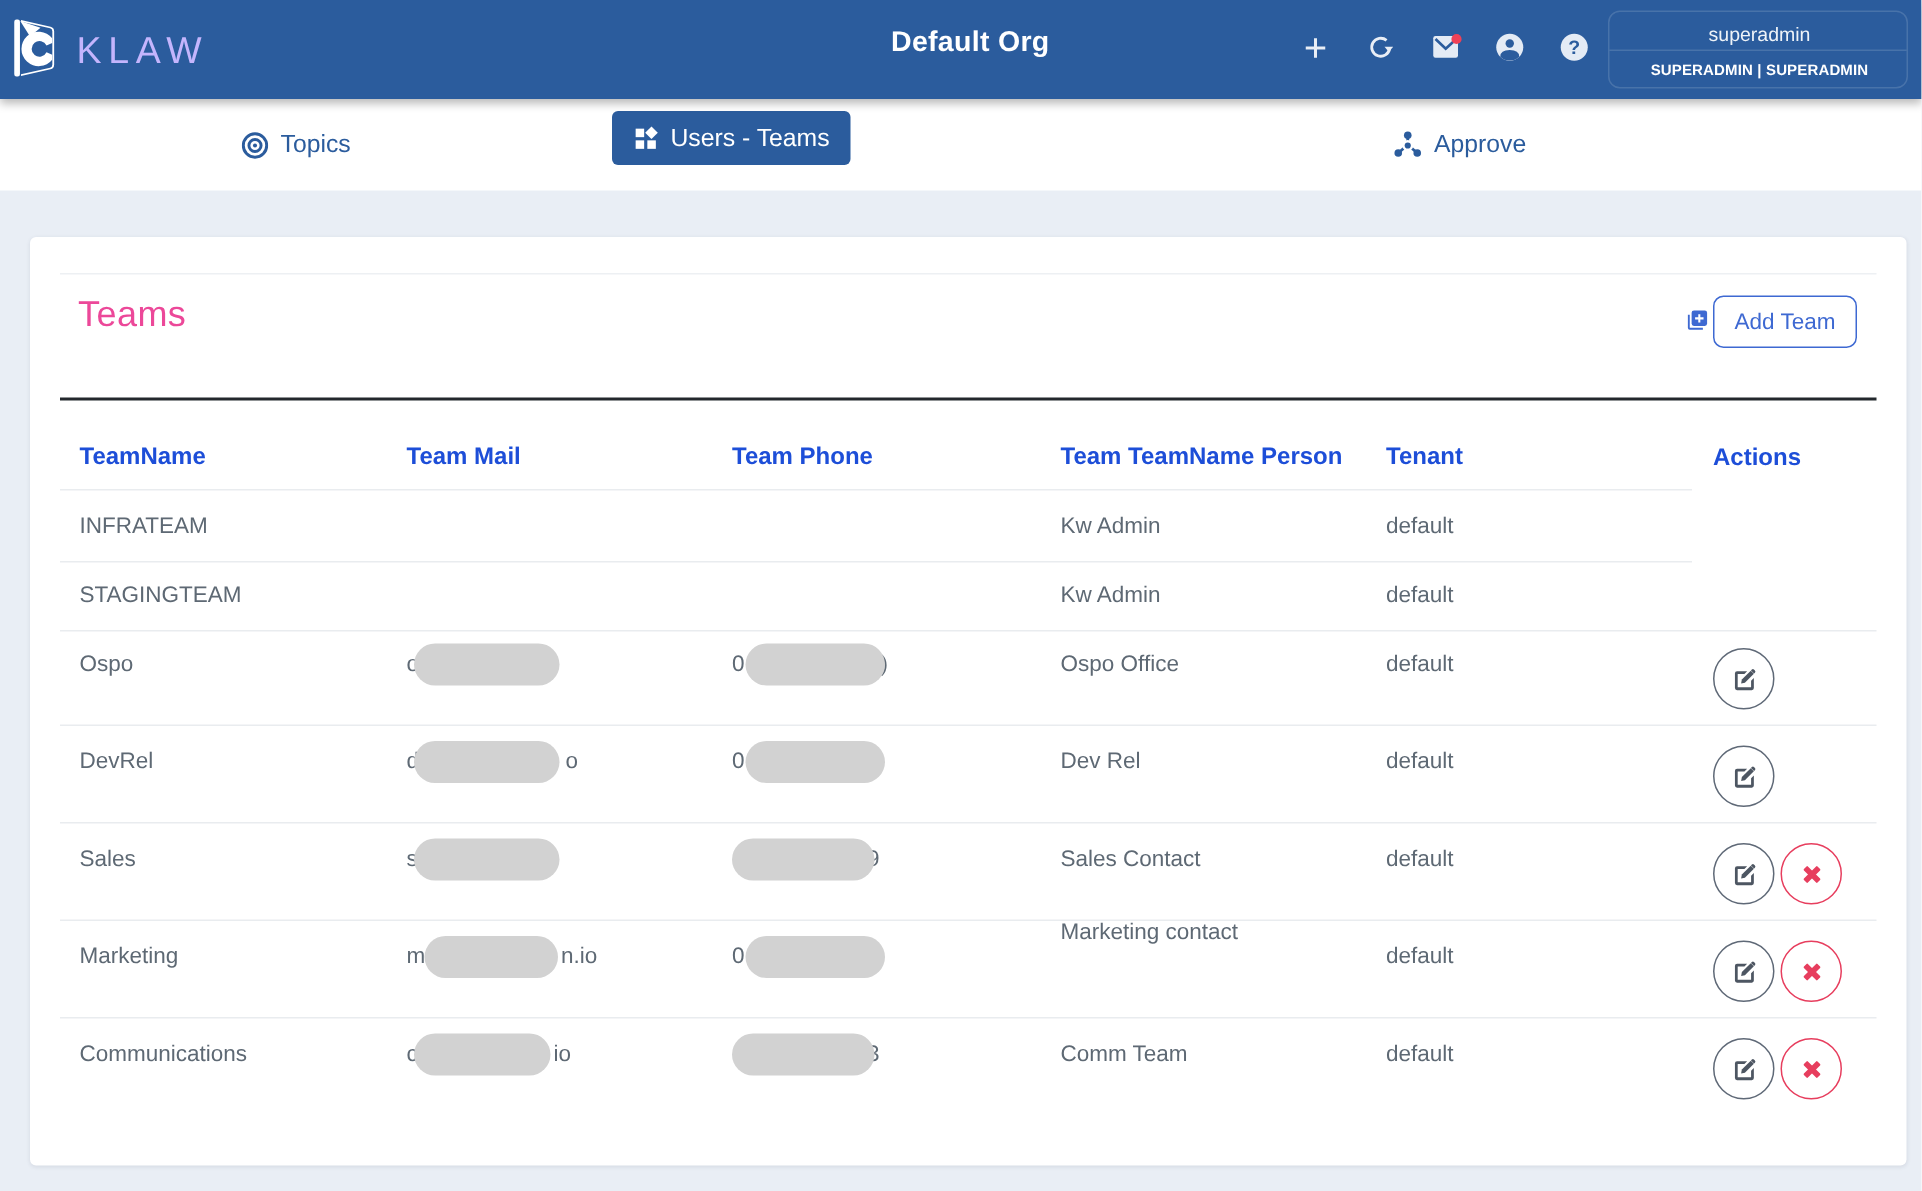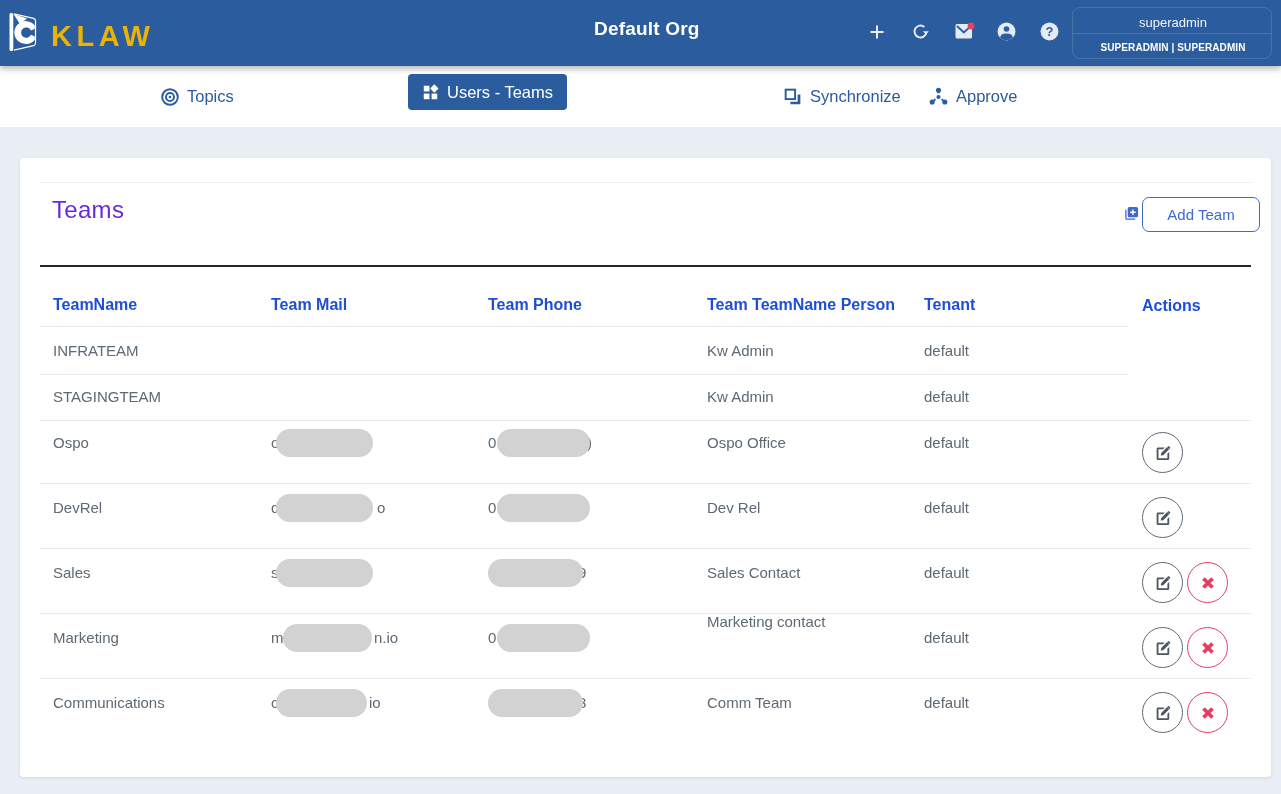--- a/index.html
+++ b/index.html
@@ -3,22 +3,22 @@
 <meta charset="utf-8">
 <style>
   * { margin:0; padding:0; box-sizing:border-box; }
   html,body { width:1281px; height:794px; overflow:hidden; }
   body { font-family:"Liberation Sans", sans-serif; background:#e9eef5; position:relative; }
 
   
   .topbar { position:absolute; left:0; top:0; width:1281px; height:66px; background:#2b5c9d;
             box-shadow:0 3px 6px rgba(0,0,0,0.28); z-index:30; }
   .logo-ic { position:absolute; left:9px; top:12px; }
-  .logo-txt { position:absolute; left:51px; top:20px; color:#eab308; font-size:29px;
-              letter-spacing:4.5px; font-weight:700; }
+  .logo-txt { position:absolute; left:51px; top:20px; color:#c4b5fd; font-size:25px;
+              letter-spacing:4.5px; font-weight:400; }
   .org-title { position:absolute; left:594px; top:18px; color:#ffffff; font-size:19px;
                font-weight:700; letter-spacing:0.2px; }
   .hic { position:absolute; top:20px; }
   .userbox { position:absolute; left:1072px; top:7px; width:200px; height:52px;
              border:1px solid rgba(255,255,255,0.14); border-radius:8px; }
   .userbox .div { position:absolute; left:0; right:0; top:25px; height:1px;
                   background:rgba(255,255,255,0.14); }
   .u1 { position:absolute; left:0; width:200px; top:6.5px; text-align:center; color:#eef3f8;
         font-size:13px; }
   .u2 { position:absolute; left:0; width:200px; top:34px; text-align:center; color:#ffffff;
@@ -29,22 +29,22 @@
   .nitem { position:absolute; top:0; height:61px; display:flex; align-items:center; gap:8px;
            color:#2b5c9d; font-size:16.5px; }
   .ntab { position:absolute; left:408px; top:8px; width:159px; height:36px; background:#2b5c9d;
           border-radius:4px; display:flex; align-items:center; justify-content:center; gap:8px;
           color:#ffffff; font-size:16.5px; }
 
   
   .card { position:absolute; left:20px; top:158px; width:1251px; height:619px; background:#ffffff;
           border-radius:4px; box-shadow:0 1px 3px rgba(25,40,70,0.10); }
   .topline { position:absolute; left:20px; top:24px; width:1211px; height:1px; background:#edf0f3; }
-  .title { position:absolute; left:32px; top:38px; font-size:24px; color:#6d28d9; letter-spacing:0.3px; }
-  .addbtn { position:absolute; left:1122px; top:39px; width:118px; height:35px; border:1px solid #3e69d2;
+  .title { position:absolute; left:32px; top:38px; font-size:24px; color:#ec4899; letter-spacing:0.3px; }
+  .addbtn { position:absolute; left:1122px; top:39px; width:96px; height:35px; border:1px solid #3e69d2;
             border-radius:7px; color:#3e69d2; font-size:15px; display:flex; align-items:center;
             justify-content:center; background:#fff; }
   .addic { position:absolute; left:1104px; top:48px; }
   .darkline { position:absolute; left:20px; top:107px; width:1211px; height:2px; background:#23282d; }
 
   .th { position:absolute; font-size:16px; font-weight:700; color:#1d4ed8; white-space:nowrap; }
   .td { position:absolute; font-size:15px; color:#5e6974; white-space:nowrap; }
   .sep { position:absolute; left:20px; height:1px; background:#e9ecef; }
 
   .pill { position:absolute; height:28px; border-radius:14px; background:#d2d2d2; z-index:2; }
@@ -116,27 +116,20 @@
   <div class="ntab">
     <svg width="17" height="17" viewBox="0 0 24 24" fill="#ffffff">
       <rect x="2.5" y="2.5" width="8" height="8"></rect>
       <rect x="2.5" y="13.5" width="8" height="8"></rect>
       <rect x="13.5" y="13.5" width="8" height="8"></rect>
       <rect x="13.2" y="2.2" width="8.4" height="8.4" transform="rotate(45 17.4 6.4)"></rect>
     </svg>
     <span>Users - Teams</span>
   </div>
 
-  <div class="nitem" style="left:784px">
-    <svg width="18" height="18" viewBox="0 0 24 24" fill="none">
-      <rect x="2.2" y="2.2" width="12.6" height="12.6" stroke="#2b5c9d" stroke-width="2.6"></rect>
-      <path d="M20 8.5 V20 H8.5" stroke="#2b5c9d" stroke-width="3.6"></path>
-    </svg>
-    <span>Synchronize</span>
-  </div>
   <div class="nitem" style="left:929px">
     <svg width="19" height="19" viewBox="0 0 24 24">
       <g stroke="#2b5c9d" stroke-width="2.4">
         <path d="M12 5 L12 12"></path>
         <path d="M12 12 L4.5 18.5"></path>
         <path d="M12 12 L19.5 18.5"></path>
       </g>
       <circle cx="12" cy="12.6" r="4.6" fill="#ffffff"></circle>
       <circle cx="12" cy="12.6" r="2.6" fill="#2b5c9d"></circle>
       <circle cx="12" cy="4" r="3.2" fill="#2b5c9d"></circle>

